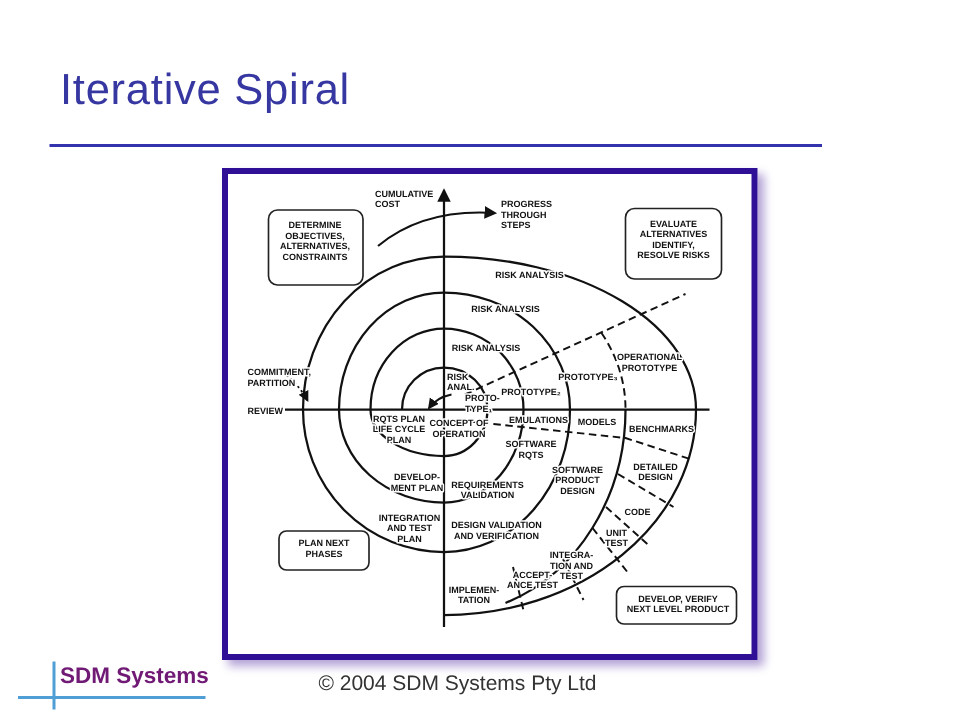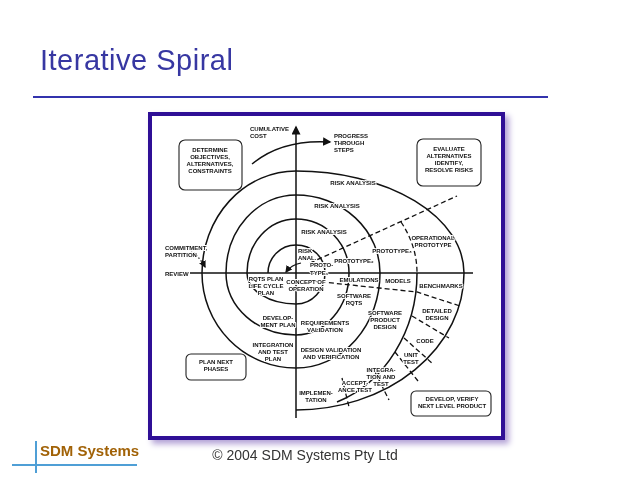--- a/index.html
+++ b/index.html
@@ -102,18 +102,18 @@
       <text class="lbl" x="273" y="227" text-anchor="middle">CODE</text>
       <text class="lbl" x="121" y="231" text-anchor="middle"><tspan x="121" dy="0">INTEGRATION</tspan><tspan x="121" dy="7">AND TEST</tspan><tspan x="121" dy="7">PLAN</tspan></text>
       <text class="lbl" x="179" y="236" text-anchor="middle"><tspan x="179" dy="0">DESIGN VALIDATION</tspan><tspan x="179" dy="7">AND VERIFICATION</tspan></text>
       <text class="lbl" x="259" y="241" text-anchor="middle"><tspan x="259" dy="0">UNIT</tspan><tspan x="259" dy="7">TEST</tspan></text>
       <text class="lbl" x="229" y="256" text-anchor="middle"><tspan x="229" dy="0">INTEGRA-</tspan><tspan x="229" dy="7">TION AND</tspan><tspan x="229" dy="7">TEST</tspan></text>
       <text class="lbl" x="203" y="269" text-anchor="middle"><tspan x="203" dy="0">ACCEPT-</tspan><tspan x="203" dy="7">ANCE TEST</tspan></text>
       <text class="lbl" x="164" y="279" text-anchor="middle"><tspan x="164" dy="0">IMPLEMEN-</tspan><tspan x="164" dy="7">TATION</tspan></text>
     </svg>
   </div>
 
-  <div id="footer-logo" style="color: #a16207;">SDM Systems</div>
+  <div id="footer-logo" style="color: #701a75;">SDM Systems</div>
   <div id="logo-hline" style="background: rgb(79, 159, 214);"></div>
   <div id="logo-vline" style="background: rgb(79, 159, 214);"></div>
   <div id="copyright">© 2004 SDM Systems Pty Ltd</div>
 
 </div>
 
 </body></html>

